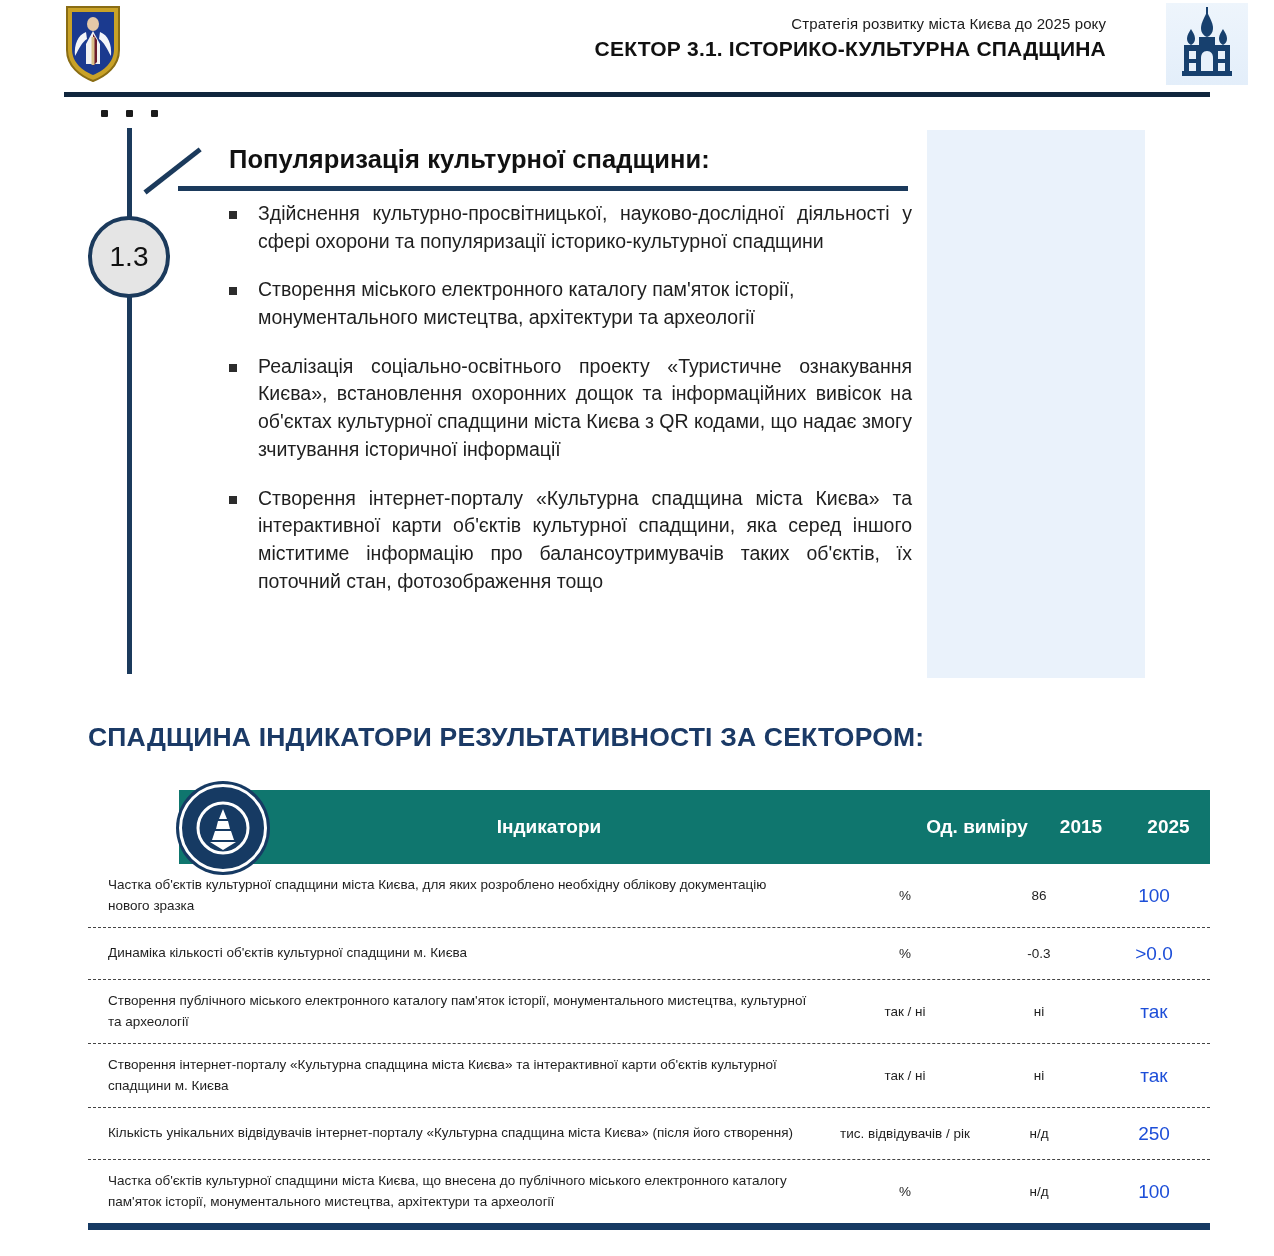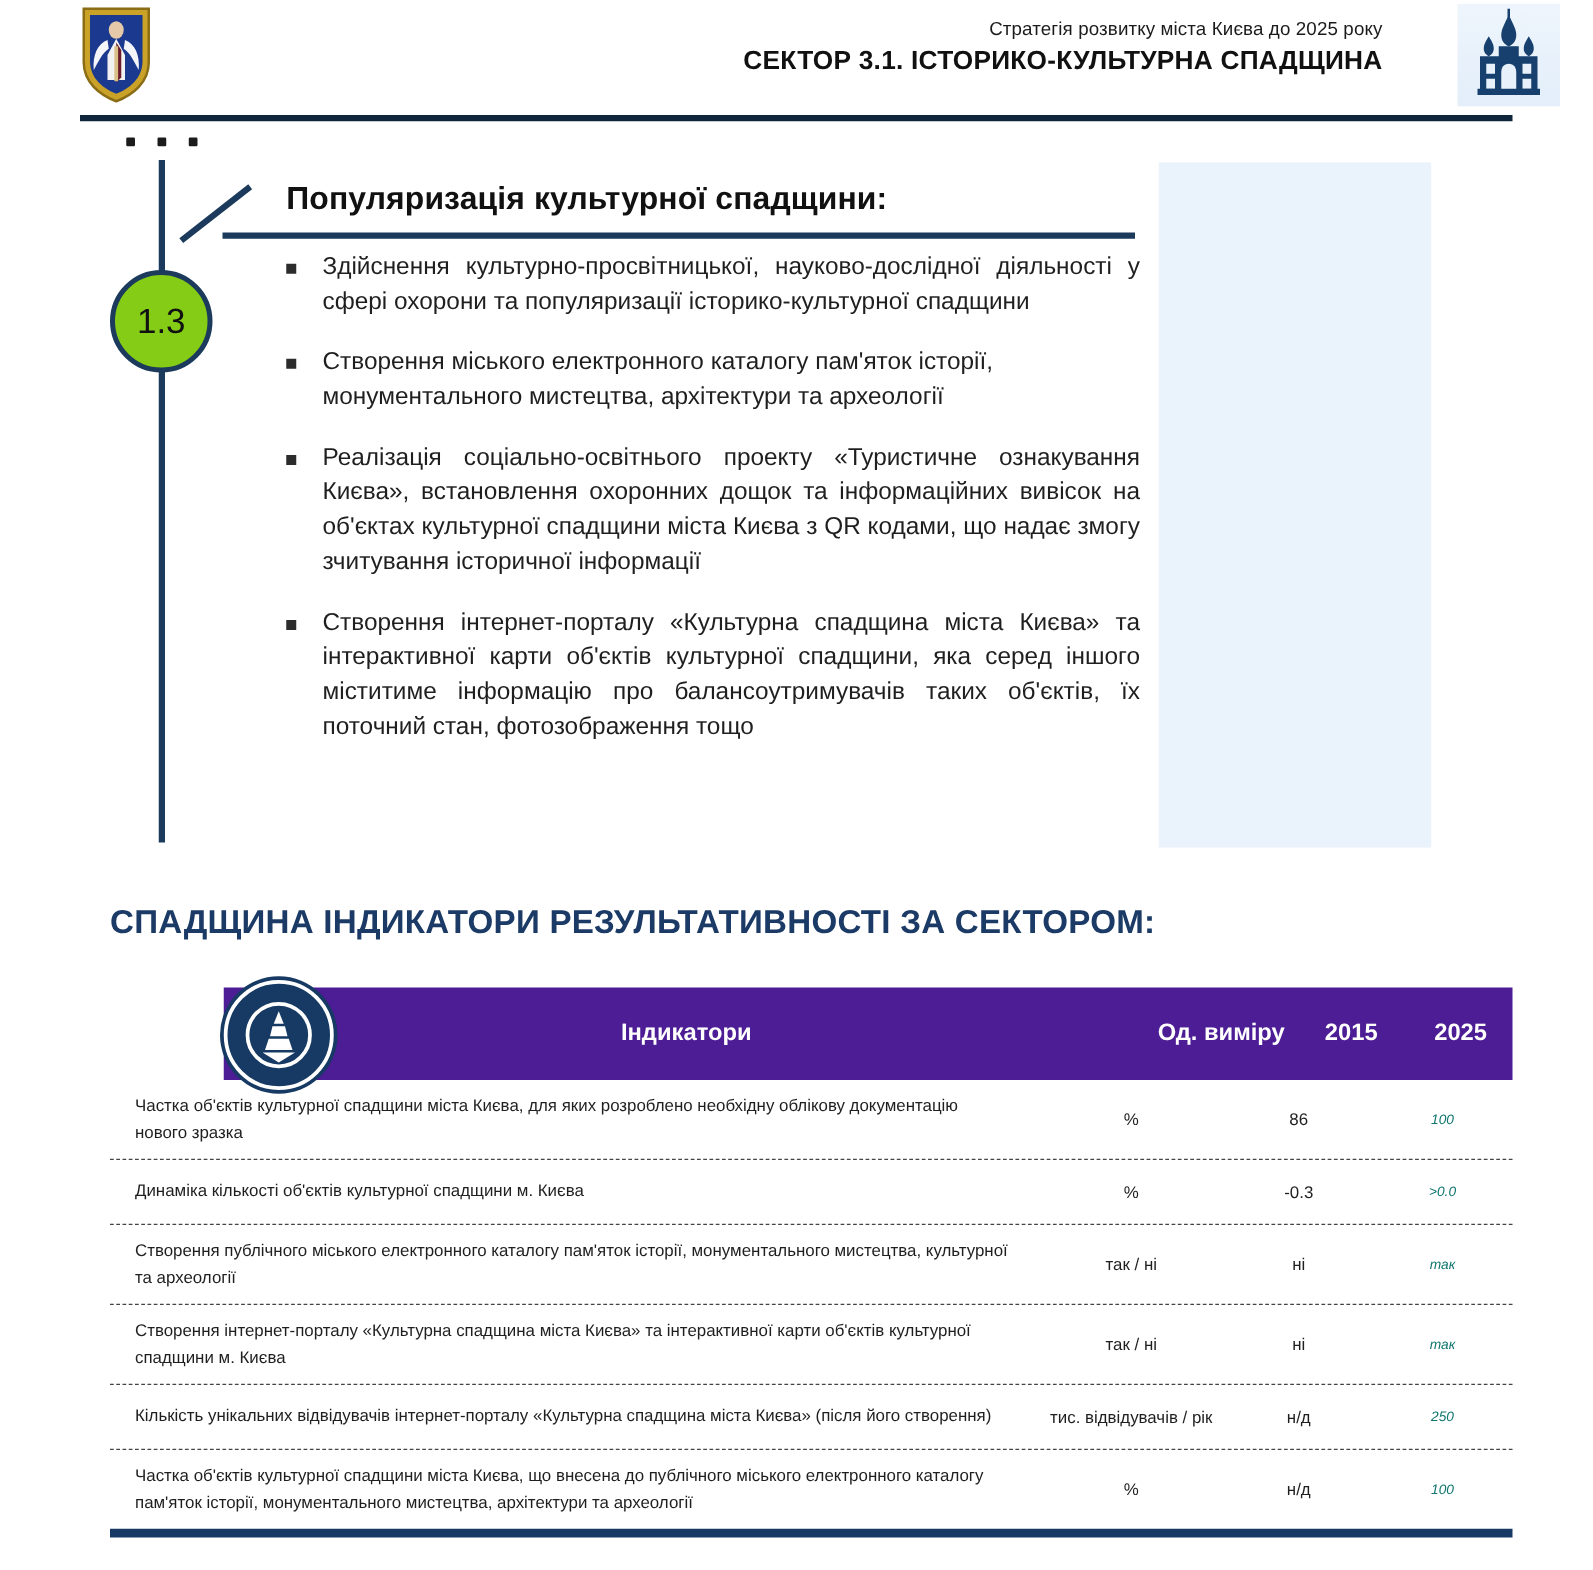--- a/index.html
+++ b/index.html
@@ -46,21 +46,21 @@
   .dots i { display: block; width: 7px; height: 7px; background: #1b1b1b; border-radius: 1px; }
 
   
   .vline {
     position: absolute; left: 127px; top: 128px; width: 5px; height: 546px;
     background: #1b3a5c;
   }
   .circle {
     position: absolute; left: 88px; top: 216px;
     width: 82px; height: 82px; border-radius: 50%;
-    border: 4px solid #1b3a5c; background: #84cc16;
+    border: 4px solid #1b3a5c; background: #e5e5e5;
     display: flex; align-items: center; justify-content: center;
     font-size: 28px; color: #111; z-index: 3;
   }
   .diag {
     position: absolute; left: 145px; top: 190px;
     width: 70px; height: 5px; background: #1b3a5c;
     transform-origin: left center; transform: rotate(-38deg);
     z-index: 2;
   }
   .hline {
@@ -99,21 +99,21 @@
   .ind-heading {
     position: absolute; left: 88px; top: 722px;
     font-size: 26.5px; font-weight: bold; color: #1b3a66;
     letter-spacing: .2px;
   }
 
   
   .table-wrap { position: absolute; left: 88px; top: 790px; width: 1122px; }
   .thead {
     position: relative; margin-left: 91px; width: 1031px; height: 74px;
-    background: #4c1d95;
+    background: #0f766e;
   }
   .thead .th {
     position: absolute; top: 0; height: 74px;
     display: flex; align-items: center; justify-content: center;
     color: #ffffff; font-size: 19px; font-weight: bold;
   }
   .th-ind   { left: 0;    width: 740px; }
   .th-unit  { left: 740px; width: 116px; }
   .th-y1    { left: 856px; width: 92px; }
   .th-y2    { left: 948px; width: 83px; }
@@ -141,21 +141,21 @@
   .cell-unit {
     flex: 0 0 150px; text-align: center;
     font-size: 13.5px; line-height: 1.45; color: #1f1f1f;
   }
   .cell-v1 {
     flex: 0 0 118px; text-align: center;
     font-size: 13.5px; color: #1f1f1f;
   }
   .cell-v2 {
     flex: 1 1 auto; text-align: center;
-    font-size: 11px; color: #0f766e; font-style: italic;
+    font-size: 19px; color: #1d4ed8;
   }
 </style>
 </head>
 <body>
 
 <div class="page">
 
   <div class="header">
 
     <div class="crest">

